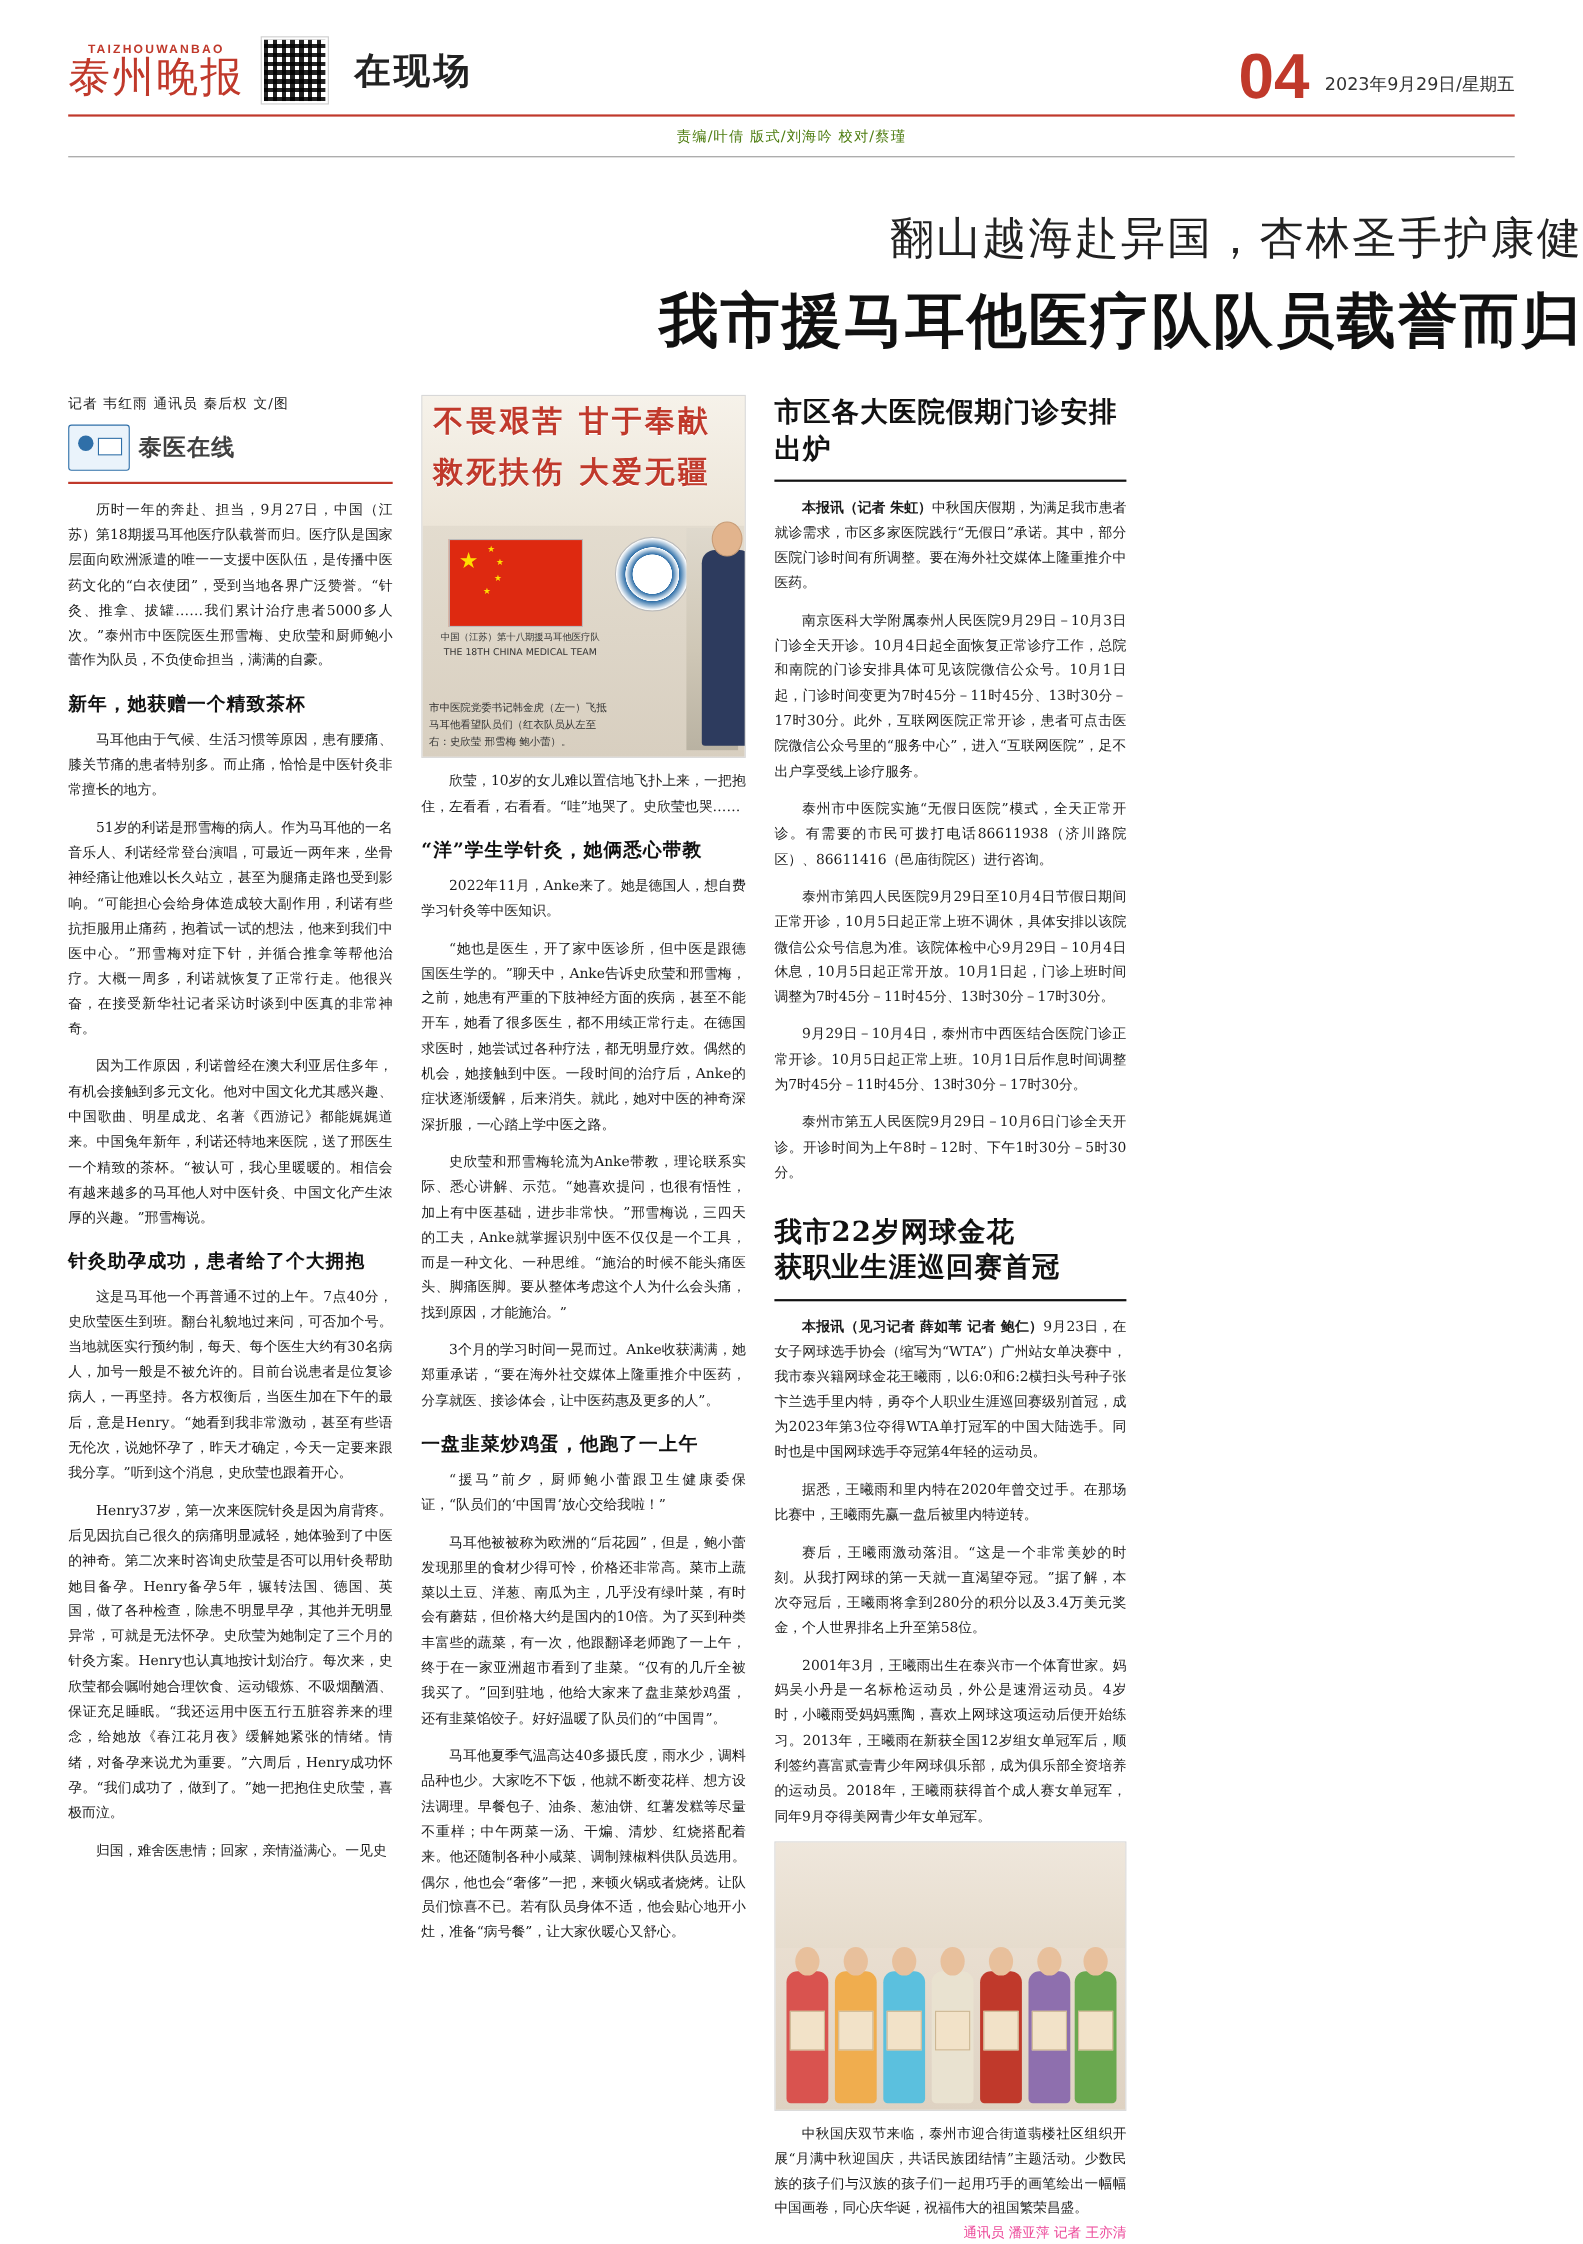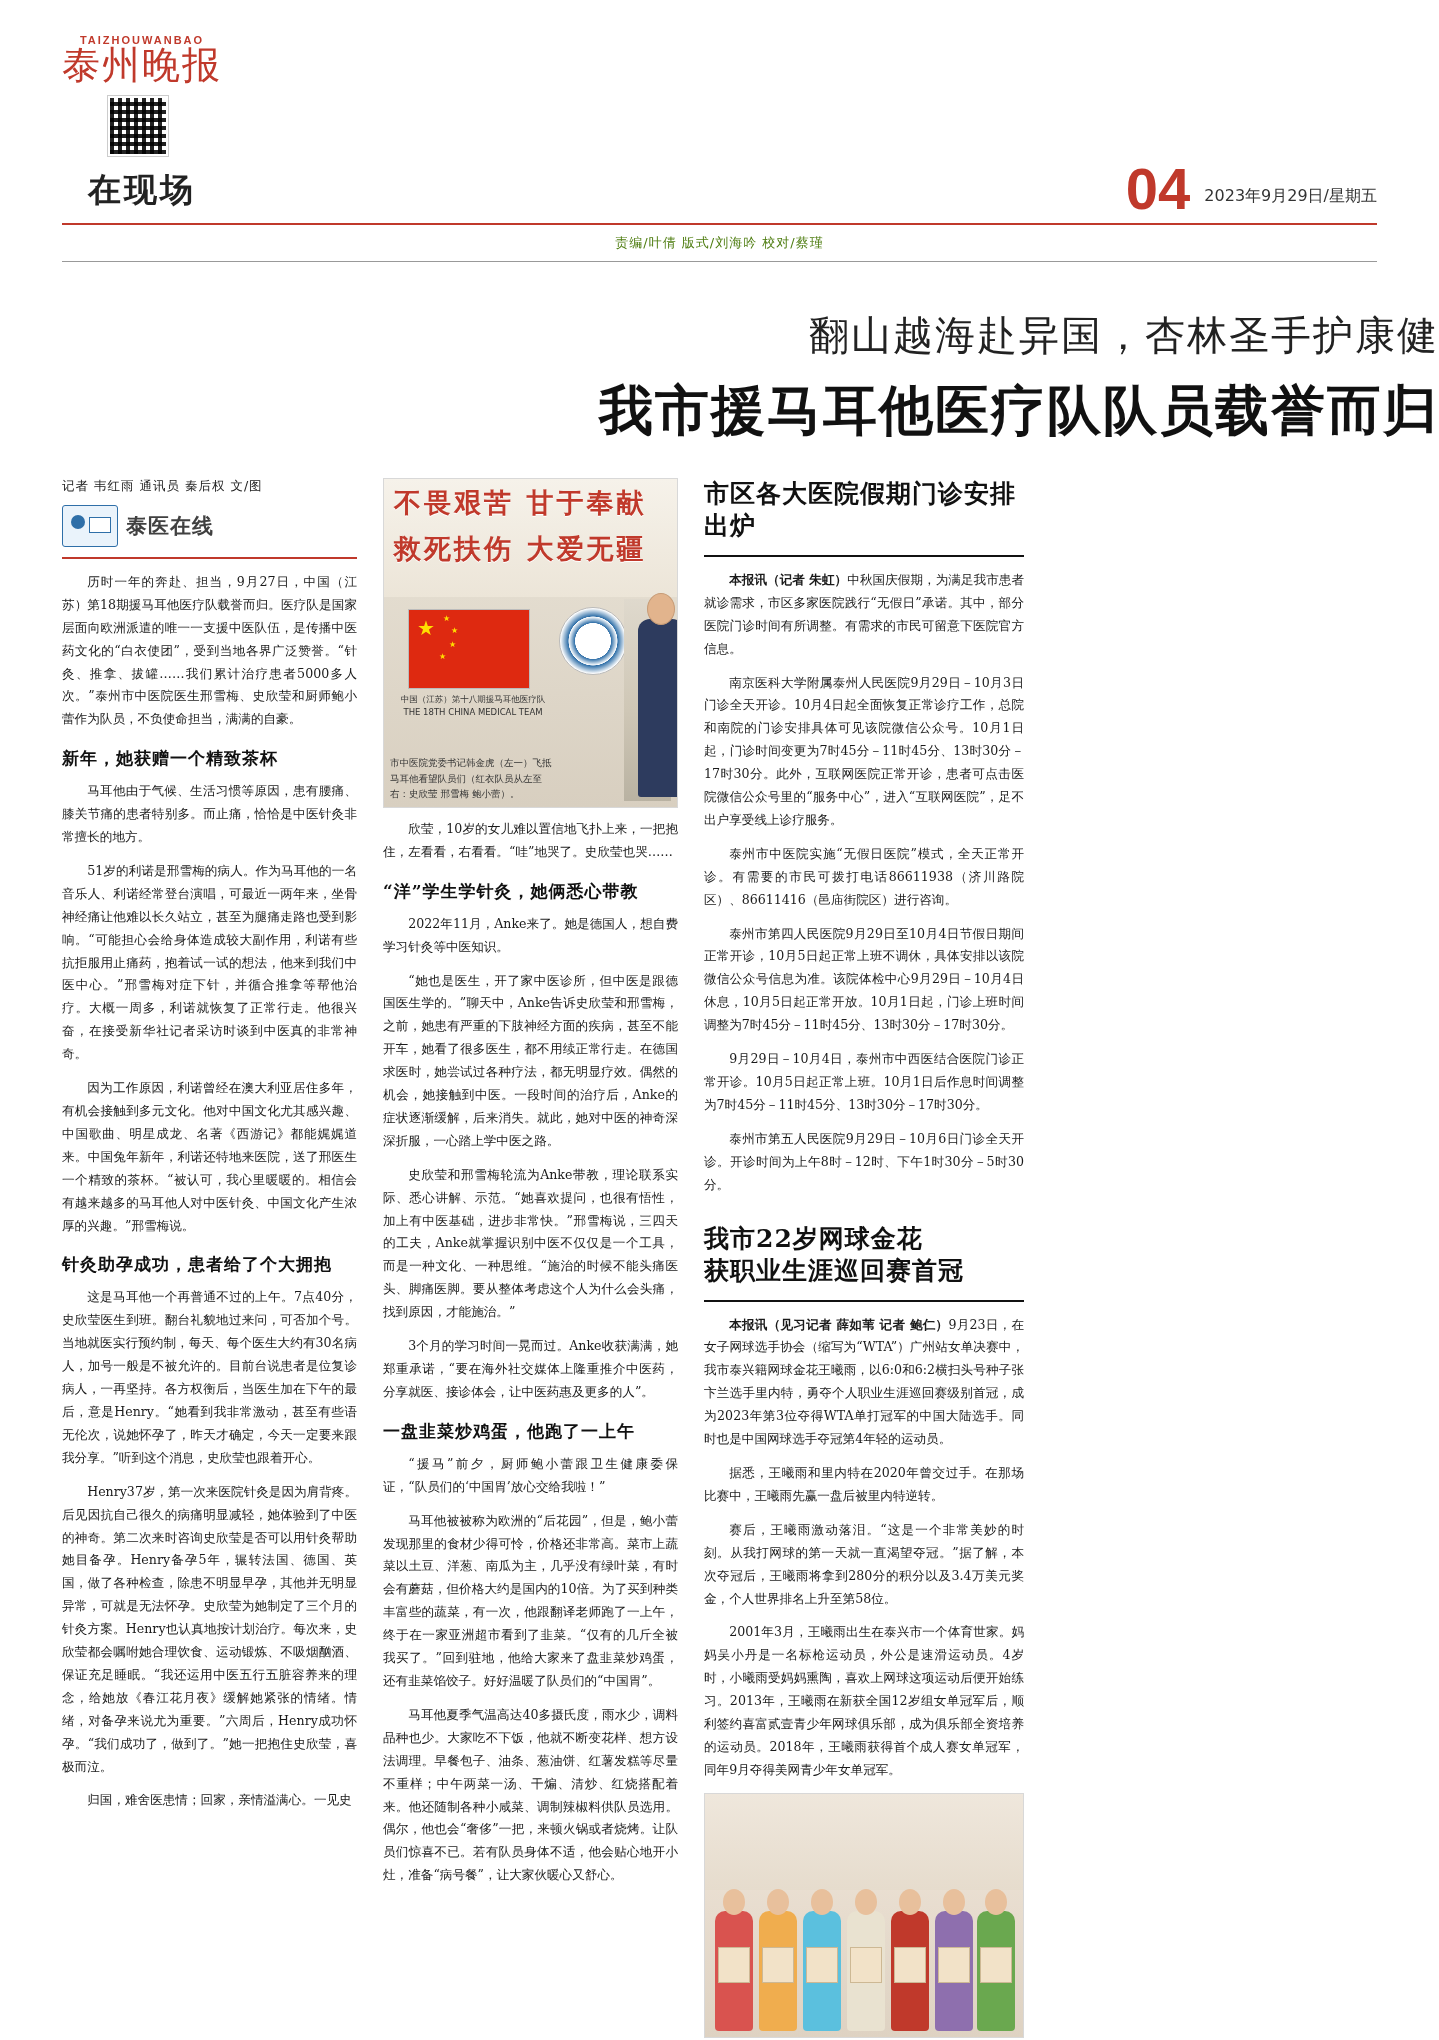--- a/index.html
+++ b/index.html
@@ -18,21 +18,21 @@
     background:#fff;
   }
   
   .masthead{
     display:flex;
     align-items:flex-end;
     padding:34px 62px 0 62px;
     box-sizing:border-box;
     position:relative;
   }
-  .mast-left{display:flex;align-items:center;gap:10px;flex-direction:column;}
+  .mast-left{display:flex;align-items:center;gap:10px;}
   .mast-logo-wrap{display:flex;flex-direction:column;align-items:center;}
   .mast-pinyin{
     font-size:11px;letter-spacing:2px;color:#c0392b;font-weight:bold;
     font-family:"Liberation Sans",sans-serif;
   }
   .mast-title{
     font-size:38px;font-weight:normal;color:#c0392b;letter-spacing:2px;
     font-family:"DejaVu Serif","Liberation Serif",serif;line-height:1.05;
   }
   .qr{
@@ -265,21 +265,21 @@
       <h3 class="sub">一盘韭菜炒鸡蛋，他跑了一上午</h3>
       <p class="body">“援马”前夕，厨师鲍小蕾跟卫生健康委保证，“队员们的‘中国胃’放心交给我啦！”</p>
       <p class="body">马耳他被被称为欧洲的“后花园”，但是，鲍小蕾发现那里的食材少得可怜，价格还非常高。菜市上蔬菜以土豆、洋葱、南瓜为主，几乎没有绿叶菜，有时会有蘑菇，但价格大约是国内的10倍。为了买到种类丰富些的蔬菜，有一次，他跟翻译老师跑了一上午，终于在一家亚洲超市看到了韭菜。“仅有的几斤全被我买了。”回到驻地，他给大家来了盘韭菜炒鸡蛋，还有韭菜馅饺子。好好温暖了队员们的“中国胃”。</p>
       <p class="body">马耳他夏季气温高达40多摄氏度，雨水少，调料品种也少。大家吃不下饭，他就不断变花样、想方设法调理。早餐包子、油条、葱油饼、红薯发糕等尽量不重样；中午两菜一汤、干煸、清炒、红烧搭配着来。他还随制各种小咸菜、调制辣椒料供队员选用。偶尔，他也会“奢侈”一把，来顿火锅或者烧烤。让队员们惊喜不已。若有队员身体不适，他会贴心地开小灶，准备“病号餐”，让大家伙暖心又舒心。</p>
     </div>
 
     <div class="col right">
       <h2 class="sec">市区各大医院假期门诊安排出炉</h2>
       <div class="sec-rule"></div>
       <p class="body">
-        <span class="lead">本报讯（记者 朱虹）</span><span>中秋国庆假期，为满足我市患者就诊需求，市区多家医院践行“无假日”承诺。其中，部分医院门诊时间有所调整。有需求的市民可留意下医院官方信息。</span>
+        <span class="lead">本报讯（记者 朱虹）</span><span>中秋国庆假期，为满足我市患者就诊需求，市区多家医院践行“无假日”承诺。其中，部分医院门诊时间有所调整。要在海外社交媒体上隆重推介中医药。</span>
       </p>
       <p class="body">南京医科大学附属泰州人民医院9月29日－10月3日门诊全天开诊。10月4日起全面恢复正常诊疗工作，总院和南院的门诊安排具体可见该院微信公众号。10月1日起，门诊时间变更为7时45分－11时45分、13时30分－17时30分。此外，互联网医院正常开诊，患者可点击医院微信公众号里的“服务中心”，进入“互联网医院”，足不出户享受线上诊疗服务。</p>
       <p class="body">泰州市中医院实施“无假日医院”模式，全天正常开诊。有需要的市民可拨打电话86611938（济川路院区）、86611416（邑庙街院区）进行咨询。</p>
       <p class="body">泰州市第四人民医院9月29日至10月4日节假日期间正常开诊，10月5日起正常上班不调休，具体安排以该院微信公众号信息为准。该院体检中心9月29日－10月4日休息，10月5日起正常开放。10月1日起，门诊上班时间调整为7时45分－11时45分、13时30分－17时30分。</p>
       <p class="body">9月29日－10月4日，泰州市中西医结合医院门诊正常开诊。10月5日起正常上班。10月1日后作息时间调整为7时45分－11时45分、13时30分－17时30分。</p>
       <p class="body">泰州市第五人民医院9月29日－10月6日门诊全天开诊。开诊时间为上午8时－12时、下午1时30分－5时30分。</p>
 
       <h2 class="sec" style="margin-top:26px;">
         <span>我市22岁网球金花</span><br>
         <span>获职业生涯巡回赛首冠</span>

